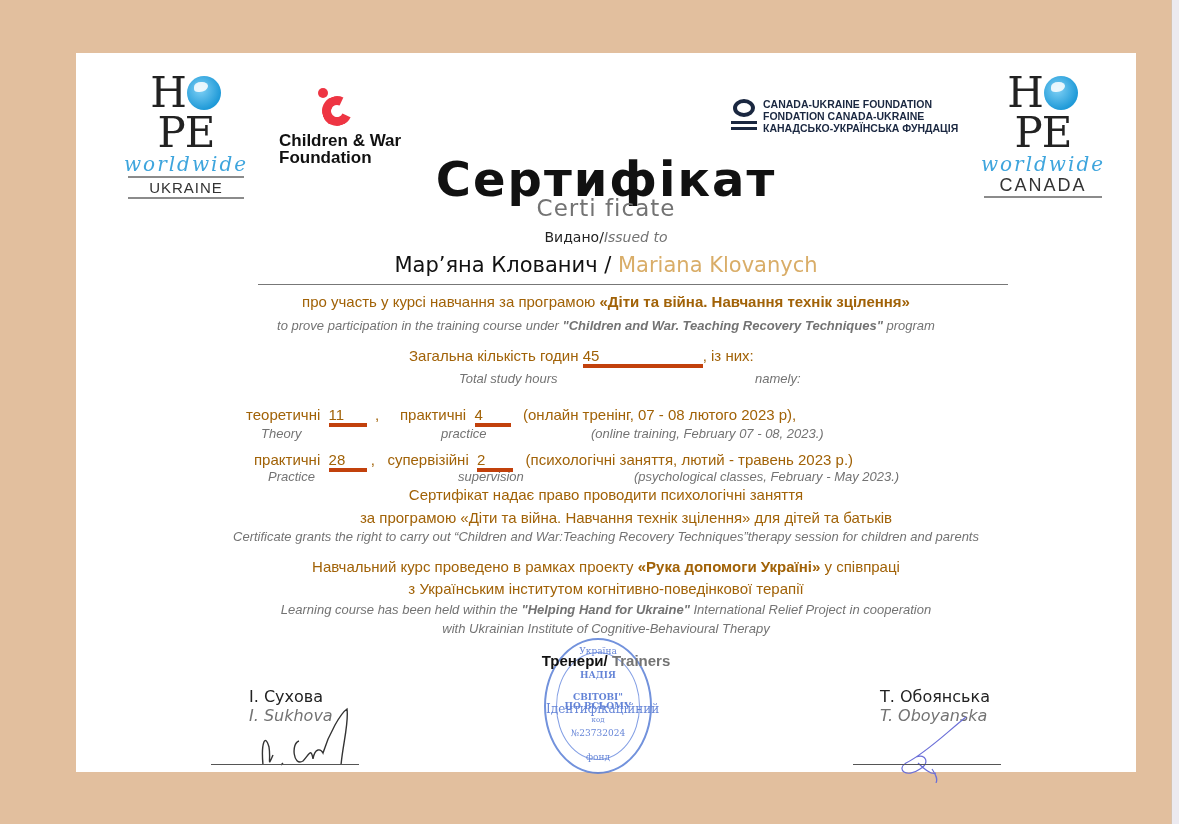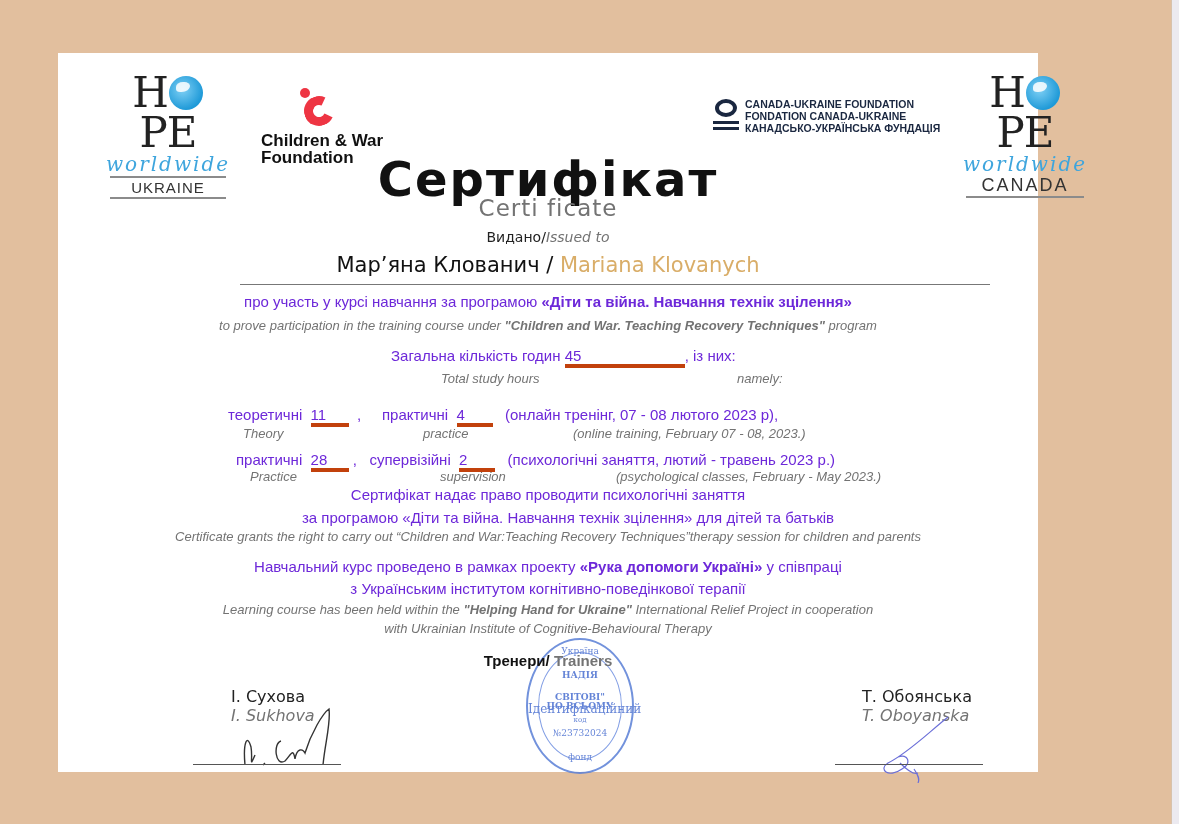--- a/index.html
+++ b/index.html
@@ -2,21 +2,21 @@
 <html><head>
 <meta charset="utf-8">
 <style>
   html, body { margin:0; padding:0; }
   body {
     width:1179px; height:824px; overflow:hidden; position:relative;
     background:#E2BF9E;
     font-family:"DejaVu Sans", sans-serif;
   }
   .edge { position:absolute; right:0; top:0; width:7px; height:824px; background:#ECEAF0; border-left:1px solid #d7c2ad; }
-  .card { position:absolute; left:58px; top:53px; width:980px; height:719px; background:#fff; }
+  .card { position:absolute; left:76px; top:53px; width:1060px; height:719px; background:#fff; }
   .abs { position:absolute; }
   .ctr { position:absolute; left:0; width:100%; text-align:center; }
   .tan { color:#737373; }
   .gold { color:#D9AD68; }
   .ital { font-style:italic; }
 
   
   .hope { position:absolute; text-align:center; }
   .hope .word { font-family:"DejaVu Serif", serif; font-size:42px; line-height:40px; color:#222; letter-spacing:-1px; }
   .hope .globe { display:inline-block; width:34px; height:34px; border-radius:50%; background:radial-gradient(circle at 40% 40%, #7fd0f5, #1f9ad8 70%); vertical-align:-3px; position:relative; margin:0 1px; }
@@ -37,21 +37,21 @@
   .cuf .bar { position:absolute; left:0; width:26px; height:3px; background:#1a2740; }
   .cuf .txt { font-family:"Liberation Sans", sans-serif; font-weight:bold; font-size:10.5px; line-height:12px; color:#1a2740; }
 
   
   .title { top:98px; font-family:"DejaVu Sans", sans-serif; font-weight:bold; font-size:48px; letter-spacing:2px; color:#111; }
   .subtitle { top:142px; font-size:23px; letter-spacing:1px; }
   .issued { top:176px; font-size:14px; color:#222; }
   .name { top:200px; font-size:21px; color:#111; }
   .nameline { position:absolute; left:182px; top:231px; width:750px; height:1px; background:#777; }
 
-  .ln { font-family:"Liberation Sans", sans-serif; font-size:15px; color:#6d28d9; }
+  .ln { font-family:"Liberation Sans", sans-serif; font-size:15px; color:#a16207; }
   .en { font-family:"Liberation Sans", sans-serif; font-size:13px; font-style:italic; }
 
   .blank { display:inline-block; border-bottom:4px solid #c2410c; text-align:left; line-height:16px; }
 
   .sig-name { font-family:"DejaVu Sans", sans-serif; font-size:16px; color:#222; }
   .sig-en { font-family:"DejaVu Sans", sans-serif; font-size:16px; font-style:italic; }
   .sigline { position:absolute; height:1px; background:#555; }
 
   .stamp { position:absolute; left:468px; top:585px; width:104px; height:132px; border:2px solid #5a7fd6; border-radius:50%; opacity:.85; }
   .stamp .inner { position:absolute; left:10px; top:12px; right:10px; bottom:12px; border:1px solid #6f8fe0; border-radius:50%; }

